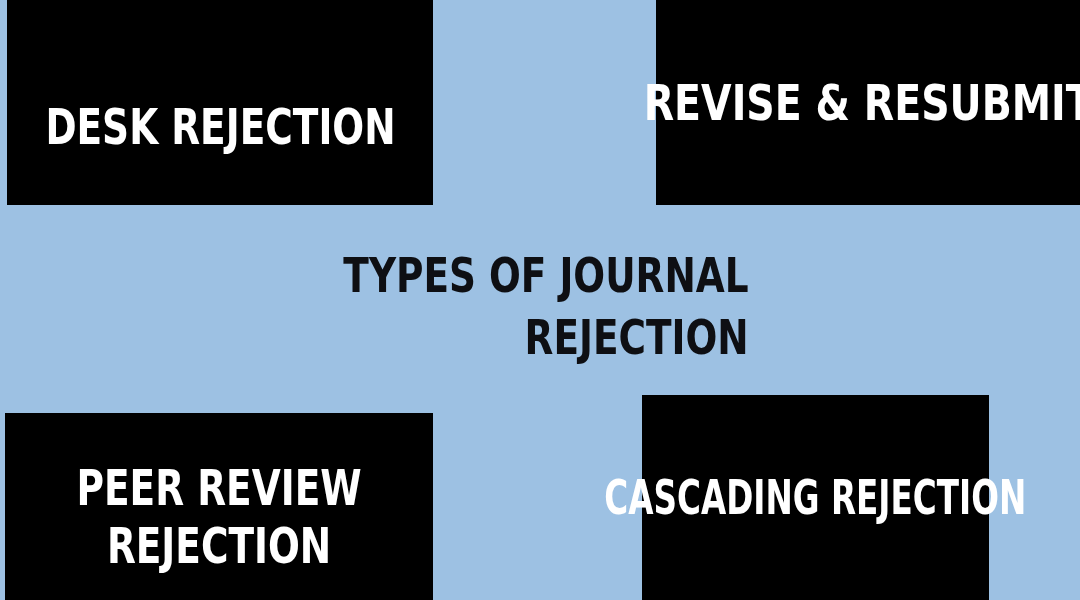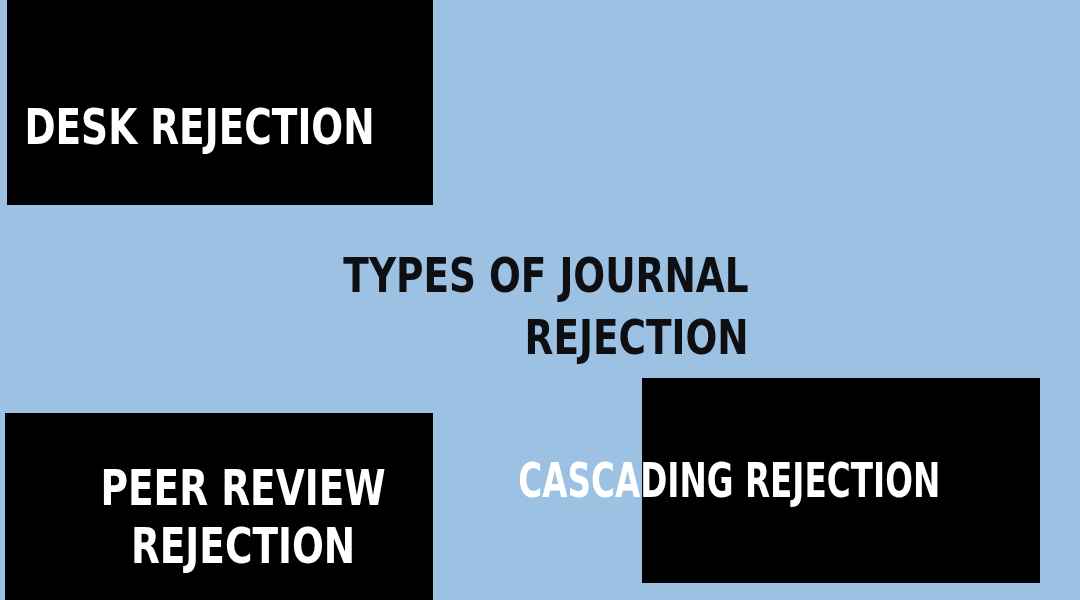--- a/index.html
+++ b/index.html
@@ -12,27 +12,27 @@
     height: 600px;
     background: var(--bg, #9dc1e3);
     overflow: hidden;
     font-family: "DejaVu Sans", sans-serif;
   }
   .box {
     position: absolute;
     background: var(--box-bg, #000);
     display: flex;
     align-items: center;
-    justify-content: flex-end;
+    justify-content: center;
   }
   .box-tl { left: 7px;   top: 0;     width: 426px; height: 205px; padding-top: 0; }
   .box-tl .pad { padding-top: 48px; }
   .box-tr { left: 656px; top: 0;     width: 424px; height: 205px; }
   .box-bl { left: 5px;   top: 393px; width: 428px; height: 207px; margin-top: 20px; }
-  .box-br { left: 642px; top: 378px; width: 398px; height: 205px; }
+  .box-br { left: 642px; top: 395px; width: 347px; height: 205px; }
 
   .label {
     color: var(--box-text, #fff);
     font-weight: bold;
     text-align: center;
     white-space: nowrap;
     line-height: 1.08;
   }
   .scale-tl { font-size: 50px; transform: scaleX(0.75); transform-origin: 50% 50%; }
   .scale-tr { font-size: 50px; transform: scaleX(0.79); transform-origin: 50% 50%; }
@@ -60,20 +60,25 @@
 <body>
 
 <div class="canvas">
 
   <div class="box box-tl">
     <div class="label scale-tl pad">
       <div>DESK REJECTION</div>
     </div>
   </div>
 
+  <div class="box box-tr">
+    <div class="label scale-tr">
+      <div>REVISE &amp; RESUBMIT</div>
+    </div>
+  </div>
 
   <div class="title">
     <div class="title-scale">
       <div>TYPES OF JOURNAL</div>
       <div>REJECTION</div>
     </div>
   </div>
 
   <div class="box box-bl">
     <div class="label scale-bl">

